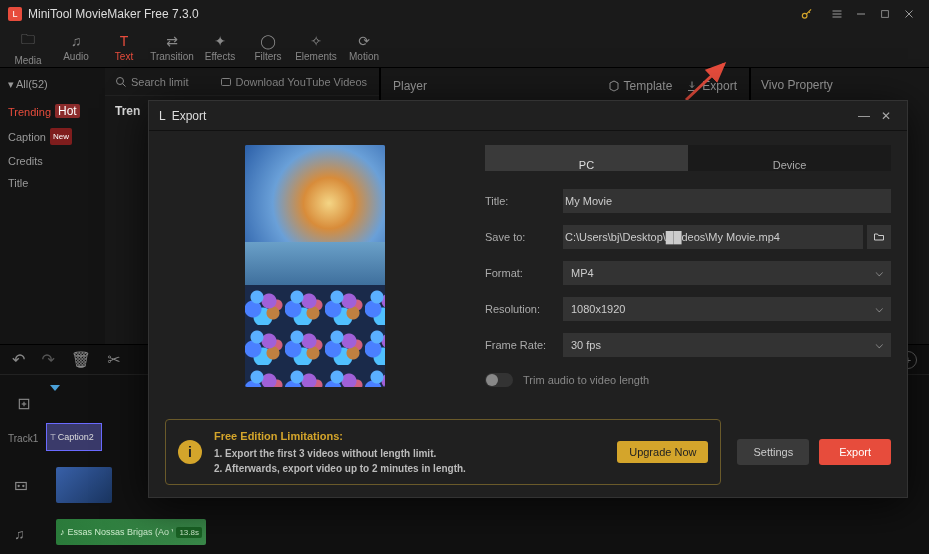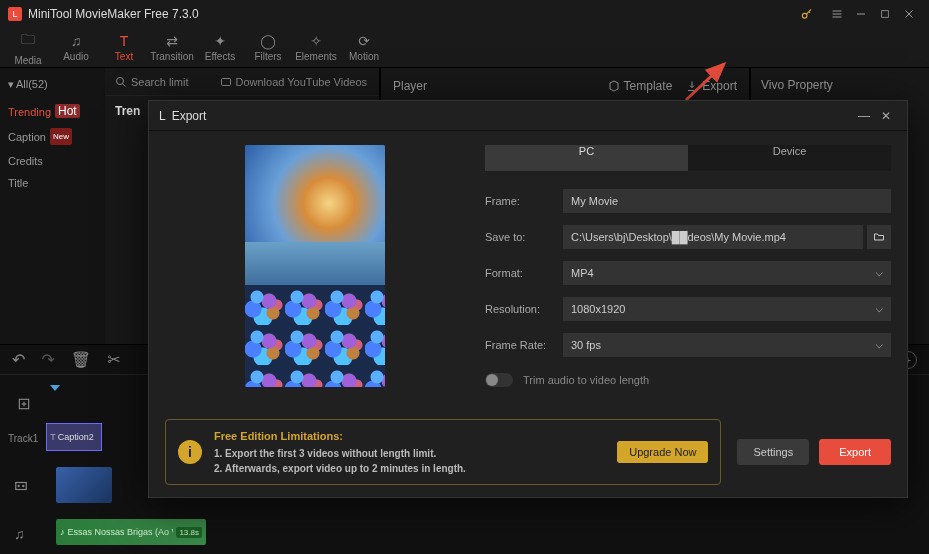--- a/index.html
+++ b/index.html
@@ -63,25 +63,25 @@
 .dlg-title .db { width:22px; text-align:center; cursor:pointer; color:#aaa;}
 .dlg-body { flex:1; display:flex; padding:14px 16px 8px; gap:20px; }
 .dlg-left { width:300px; display:flex; flex-direction:column; align-items:center; }
 .preview-img { width:140px; height:242px; background:linear-gradient(180deg,#2b5fa8 0%,#d88c3a 30%,#3a7aa8 45%,#1c3c5a 55%,#2b4a8b 100%); border-radius:2px; position:relative; overflow:hidden;}
 .preview-img .sky1{position:absolute;left:0;right:0;top:0;height:40%;background:radial-gradient(circle at 60% 60%,#f4d585 0%,#d88c3a 25%,#6aa0d8 55%,#2b5fa8 100%);}
 .preview-img .sea{position:absolute;left:0;right:0;top:40%;height:20%;background:linear-gradient(180deg,#6aa0c8,#3a6a98);}
 .preview-img .stones{position:absolute;left:0;right:0;bottom:0;height:42%;background:radial-gradient(circle at 30% 30%,#5ab0ff 0 6px,transparent 7px),radial-gradient(circle at 60% 40%,#a060d8 0 7px,transparent 8px),radial-gradient(circle at 20% 60%,#4a80ff 0 8px,transparent 9px),radial-gradient(circle at 70% 70%,#c08040 0 6px,transparent 7px),radial-gradient(circle at 45% 80%,#50c0ff 0 9px,transparent 10px),radial-gradient(circle at 80% 50%,#d06080 0 5px,transparent 6px),#1a2a4a;background-size:40px 40px;}
 .dlg-meta { margin-top:auto; font-size:11px; color:#999; align-self:flex-start; display:flex; align-items:center; gap:10px; padding-left:4px;}
 .dlg-right { flex:1; display:flex; flex-direction:column; }
 .tabrow { display:flex; gap:0; margin-bottom:18px;}
-.tab { flex:1; height:26px; background:#1a1a1a; display:flex; align-items:flex-start; justify-content:center; font-size:11px; color:#aaa; cursor:pointer;}
+.tab { flex:1; height:26px; background:#1a1a1a; display:flex; align-items:flex-end; justify-content:center; font-size:11px; color:#aaa; cursor:pointer;}
 .tab.active { background:#3a3a3a; color:#ddd;}
 .formrow { display:flex; align-items:center; margin-bottom:12px; font-size:11px; }
 .formrow .lbl { width:78px; color:#aaa; }
-.formrow .inp { flex:1; height:24px; background:#333; color:#ccc; border:none; padding:0 8px; font-size:11px; display:flex; align-items:center;}
+.formrow .inp { flex:1; height:24px; background:#333; color:#ccc; border:none; padding:0 2px; font-size:11px; display:flex; align-items:center;}
 .formrow .browse { width:24px; height:24px; background:#333; margin-left:4px; display:flex;align-items:center;justify-content:center;color:#ccc;cursor:pointer;}
 .formrow .sel { flex:1; height:24px; background:#333; color:#ccc; border:none; padding:0 8px; font-size:11px; display:flex; align-items:center; justify-content:space-between; cursor:pointer;}
 .toggle-row { display:flex; align-items:center; gap:10px; font-size:11px; color:#888; margin-top:4px;}
 .toggle { width:28px; height:14px; background:#333; border-radius:7px; position:relative; cursor:pointer;}
 .toggle::after { content:''; position:absolute; left:1px; top:1px; width:12px; height:12px; background:#888; border-radius:50%;}
 
 .dlg-footer { padding:12px 16px; display:flex; align-items:stretch; gap:16px;}
 .limit-box { flex:1; border:1px solid #6a5a2a; border-radius:4px; padding:8px 12px; display:flex; align-items:center; gap:12px;}
 .limit-icon { width:24px; height:24px; border-radius:50%; background:#d4a52b; color:#222; display:flex;align-items:center;justify-content:center;font-weight:bold;font-size:14px;}
 .limit-text { flex:1; font-size:10px; line-height:1.5;font-weight:bold;}
@@ -320,21 +320,21 @@
     <div class="dlg-right">
       <div class="tabrow">
         <div class="tab active">
             <span>PC</span>
           </div>
         <div class="tab">
             <span>Device</span>
           </div>
       </div>
       <div class="formrow">
-        <div class="lbl">Frame:</div>
+        <div class="lbl">Title:</div>
         <div class="inp">
             <span>My Movie</span>
           </div>
       </div>
       <div class="formrow">
         <div class="lbl">Save to:</div>
         <div class="inp">
             <span>C:\Users\bj\Desktop\██deos\My Movie.mp4</span>
           </div>
         <div class="browse">

